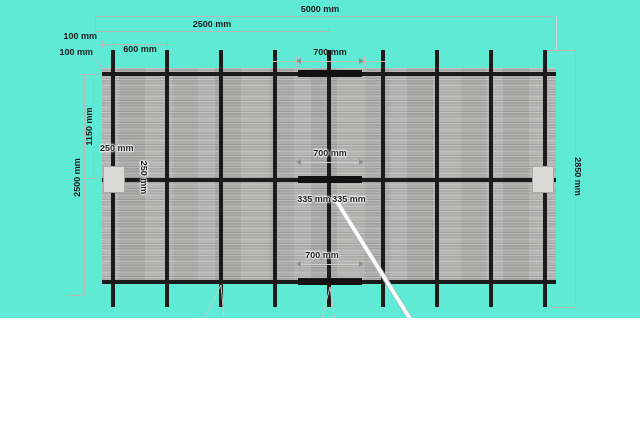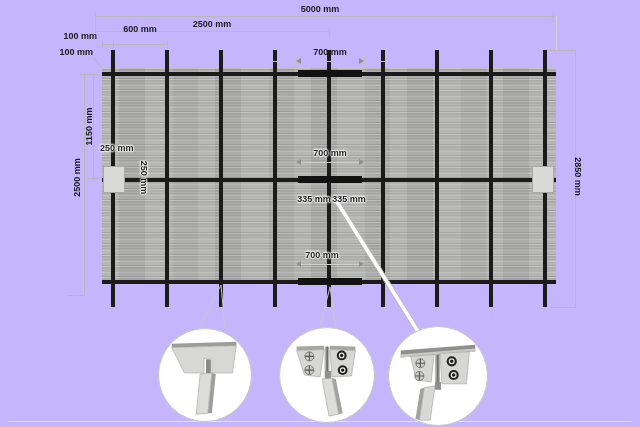--- a/index.html
+++ b/index.html
@@ -1,16 +1,16 @@
 <!DOCTYPE html>
 <html><head>
 <meta charset="utf-8">
 <style>
   html,body{margin:0;padding:0;background:#ffffff;}
-  #canvas{position:relative;width:640px;height:427px;background:#c4b5fd;overflow:hidden;
+  #canvas{position:relative;width:640px;height:318px;background:#5eead4;overflow:hidden;
           font-family:"Liberation Sans",sans-serif;}
   .abs{position:absolute;}
   .lbl{position:absolute;font-weight:bold;font-size:9px;line-height:11px;color:#1c1c1c;
        white-space:nowrap;text-align:center;}
   .halo{text-shadow:0 0 2px #fff,0 0 2px #fff,0 1px 2px #fff,0 -1px 2px #fff;}
   .hline{position:absolute;height:1px;background:#b8b8b8;}
   .vline{position:absolute;width:1px;background:#b8b8b8;}
   .rot-ccw{transform:rotate(-90deg);transform-origin:center;}
   .rot-cw{transform:rotate(90deg);transform-origin:center;}
   .panel{position:absolute;left:102px;top:68px;width:454px;height:215px;background-color:#b3b3b2;
@@ -113,21 +113,21 @@
 
   <div class="vline" style="left:575px;top:50px;height:257px;"></div>
   <div class="hline" style="left:548px;top:50px;width:27px;"></div>
   <div class="hline" style="left:550px;top:307px;width:27px;"></div>
 
   <div class="hline" style="left:8px;top:421px;width:624px;background:#e2e2e2;"></div>
 
   <div class="lbl" style="left:280px;top:4px;width:80px;">5000 mm</div>
   <div class="lbl" style="left:172px;top:19px;width:80px;">2500 mm</div>
   <div class="lbl" style="left:55px;top:31px;width:42px;text-align:right;">100 mm</div>
-  <div class="lbl" style="left:110px;top:24px;width:60px;">600 mm</div>
+  <div class="lbl" style="left:110px;top:44px;width:60px;">600 mm</div>
   <div class="lbl" style="left:48px;top:47px;width:45px;text-align:right;">100 mm</div>
   <div class="lbl rot-ccw" style="left:66px;top:121px;width:46px;">1150 mm</div>
   <div class="lbl rot-ccw" style="left:54px;top:172px;width:46px;">2500 mm</div>
   <div class="lbl halo" style="left:100px;top:143px;width:44px;text-align:left;">250 mm</div>
   <div class="lbl rot-cw halo" style="left:121px;top:172px;width:44px;">250 mm</div>
   <div class="lbl" style="left:300px;top:47px;width:60px;">700 mm</div>
   <div class="lbl halo" style="left:300px;top:148px;width:60px;">700 mm</div>
   <div class="lbl halo" style="left:292px;top:250px;width:60px;">700 mm</div>
   <div class="lbl halo" style="left:296px;top:194px;width:36px;">335 mm</div>
   <div class="lbl halo" style="left:331px;top:194px;width:36px;">335 mm</div>

